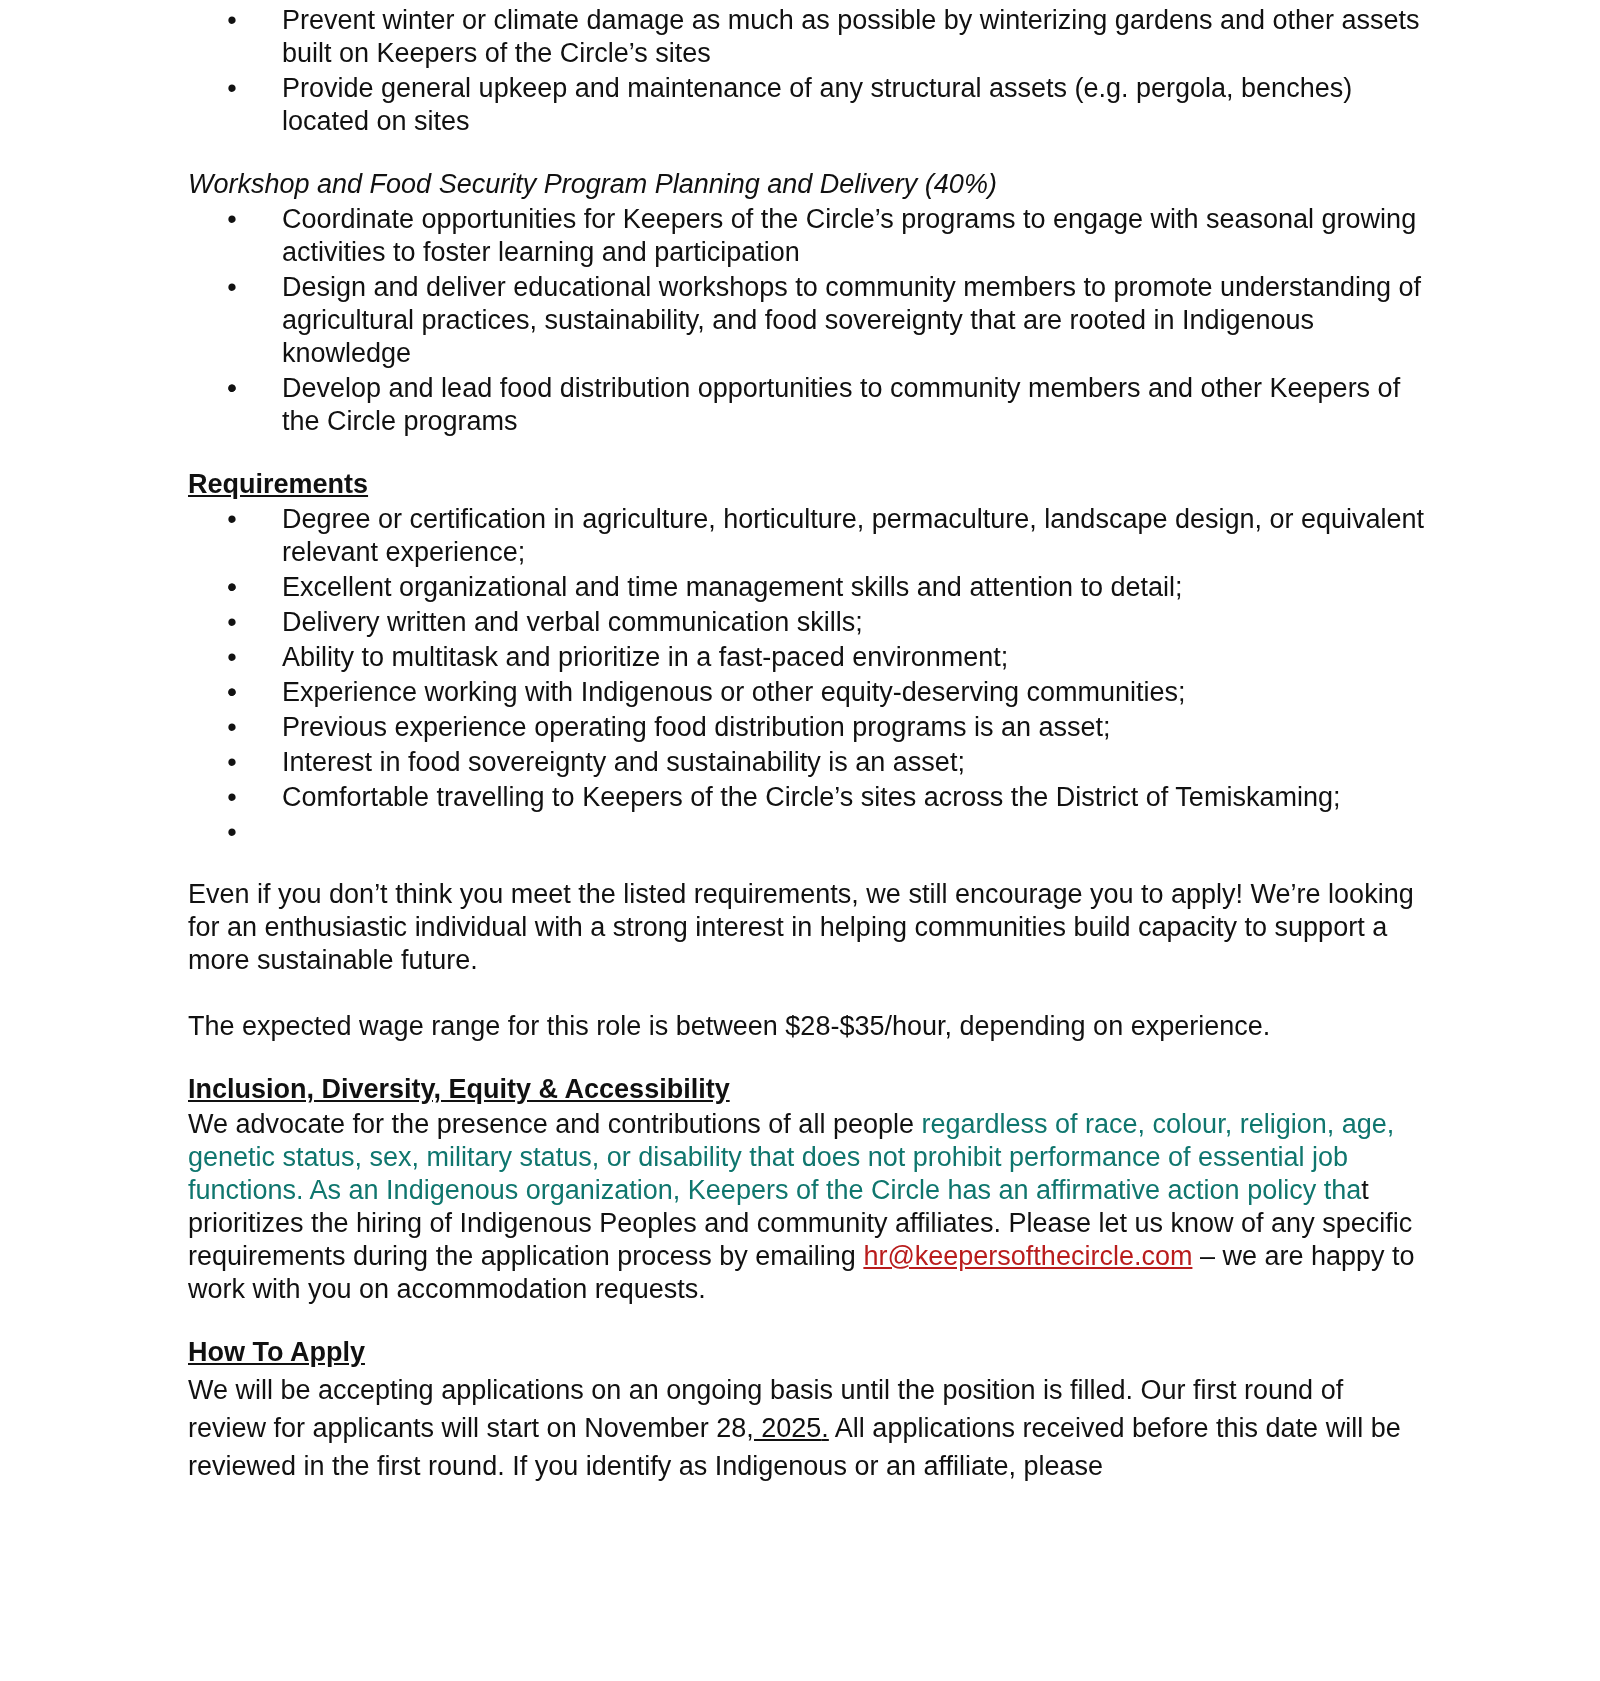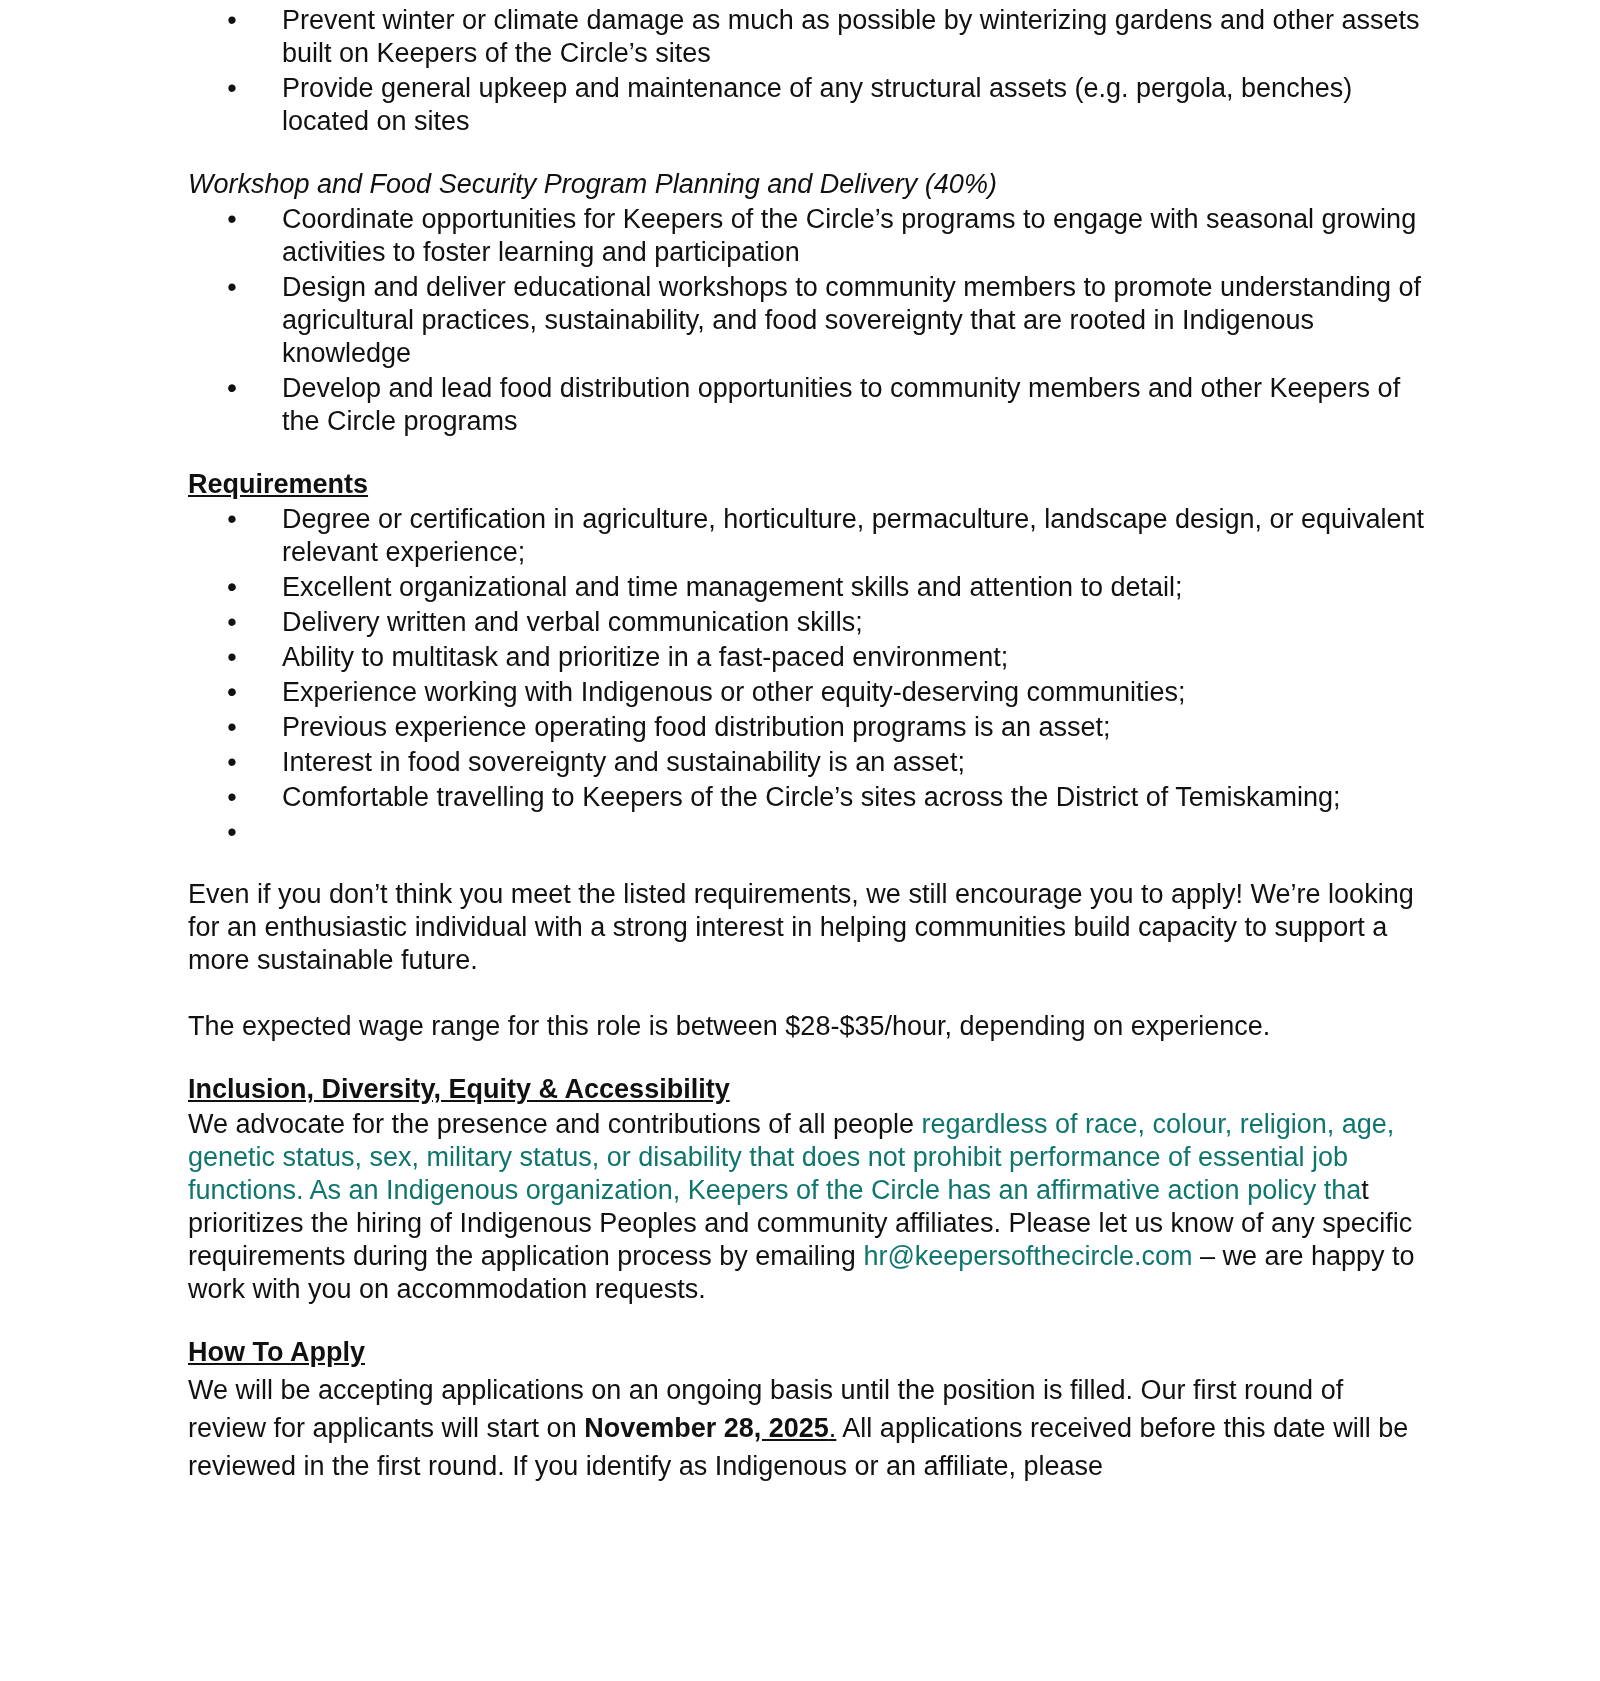--- a/index.html
+++ b/index.html
@@ -42,23 +42,24 @@
   .bold-heading {
     font-weight: bold;
     margin: 30px 0 2px 0;
     text-decoration: underline;
   }
   .para { margin: 0; }
   .spacer-lg { height: 62px; }
   .spacer-md { height: 33px; }
   .gray { color: #0f766e; }
   .link {
-    color: #0f766e;
+    color: #b91c1c;
+    text-decoration: underline;
   }
-  .date-bold { font-weight: bold; margin-top: 24px; }
+  .date-bold { font-weight: normal; margin-top: 24px; }
   .underline { text-decoration: underline; }
   .apply-para { line-height: 38px; }
 </style>
 </head>
 <body>
 
 <div class="page">
 
   <ul class="bullets">
     <li><span class="bullet">•</span><span>Prevent winter or climate damage as much as possible by winterizing gardens and other assets built on Keepers of the Circle’s sites</span></li>

